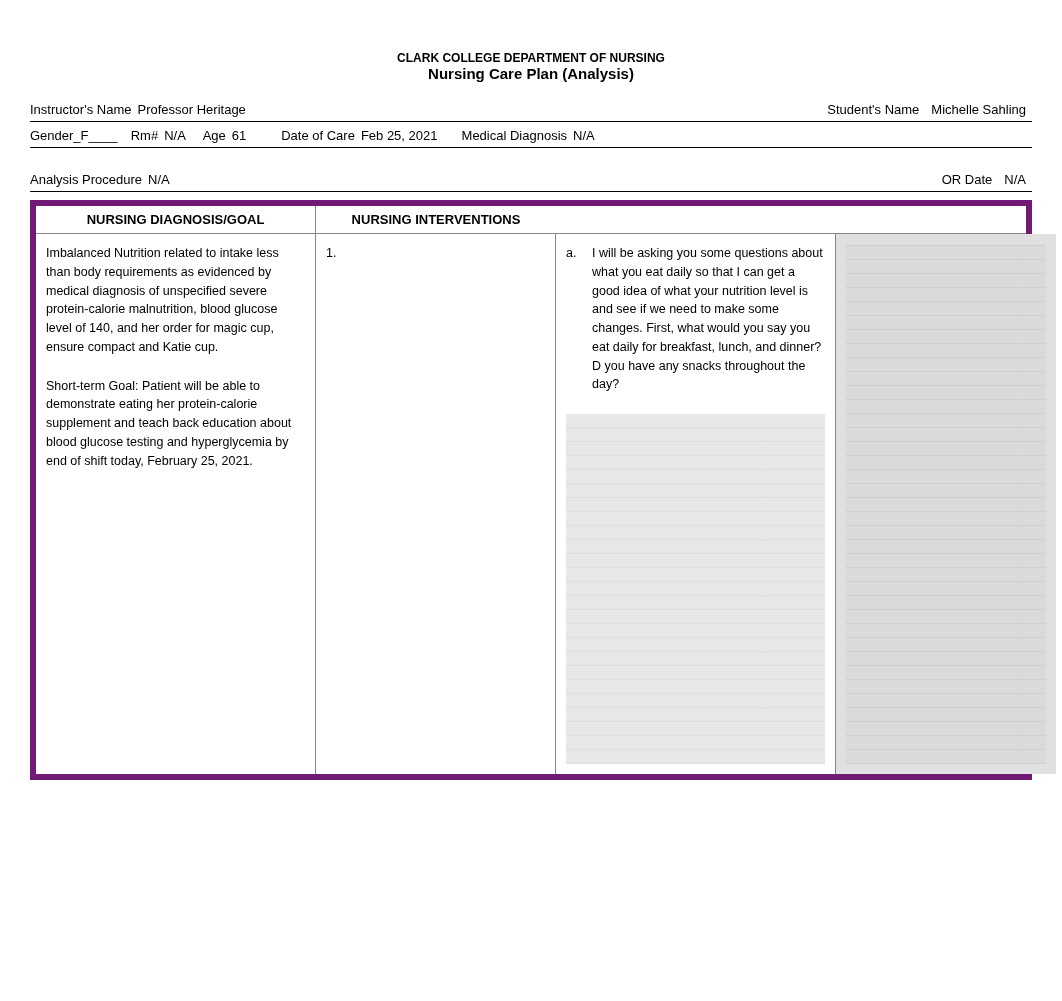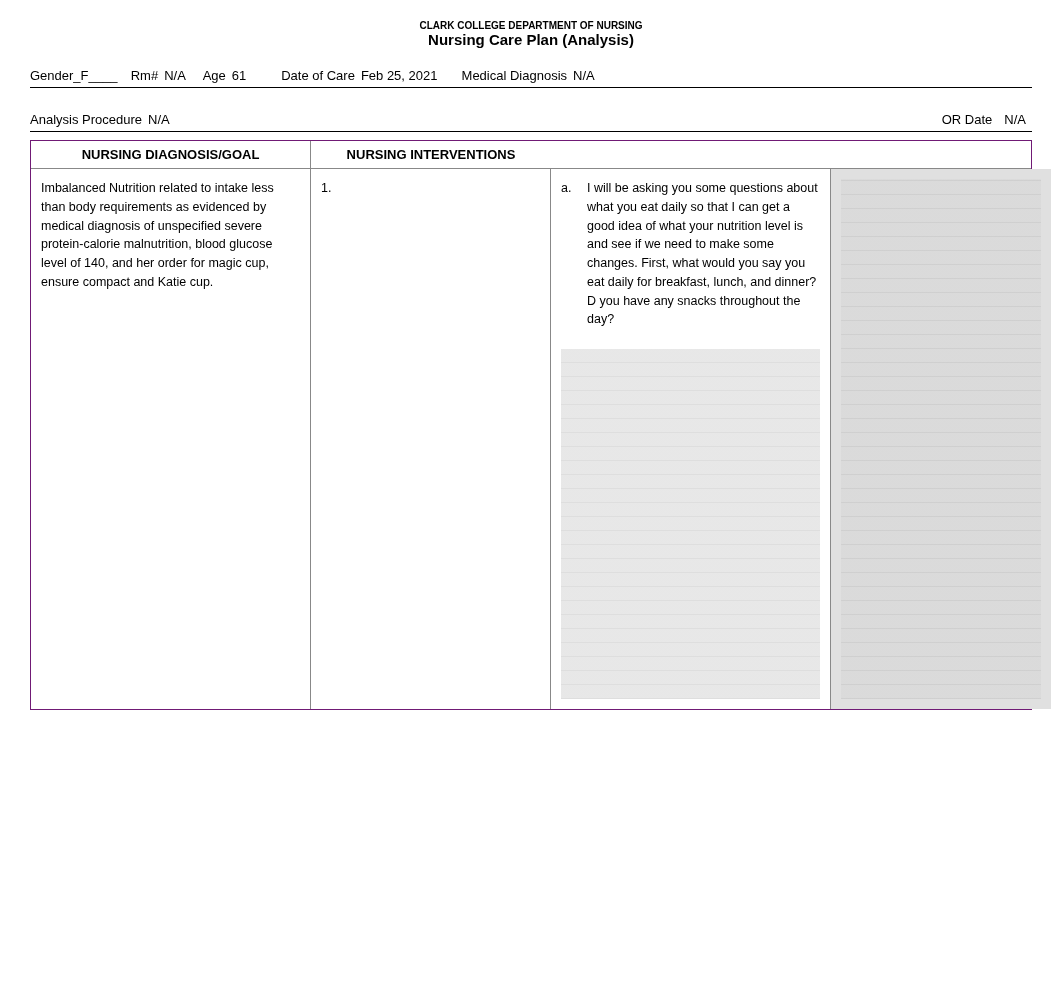--- a/index.html
+++ b/index.html
@@ -20,22 +20,23 @@
     .page-container {
       padding: 20px 30px;
     }
 
     .header {
       text-align: center;
       margin-bottom: 16px;
     }
 
     .header-title {
-      font-size: 10px;
+      font-size: 12px;
       font-weight: bold;
+      margin-top: 31px;
     }
 
     .header-subtitle {
       font-size: 15px;
       font-weight: bold;
     }
 
     .info-row {
       display: flex;
       align-items: center;
@@ -69,21 +70,21 @@
 
     .info-row-2 {
       margin-bottom: 20px;
     }
 
     .info-row-3 {
       margin-bottom: 8px;
     }
 
     .table-container {
-      border: 1px solid #701a75;
+      border: 6px solid #701a75;
       margin-top: 8px;
     }
 
     .table-header {
       display: grid;
       grid-template-columns: 280px 240px 280px 220px;
       border-bottom: 1px solid #888;
     }
 
     .col-header {
@@ -189,20 +190,28 @@
 </head>
 <body>
 
 <div class="page-container">
 
   <div class="header">
     <div class="header-title">CLARK COLLEGE DEPARTMENT OF NURSING</div>
     <div class="header-subtitle">Nursing Care Plan (Analysis)</div>
   </div>
 
+  <div class="info-row info-row-1">
+    <span class="info-label">Instructor's Name</span>
+    <span class="info-value">Professor Heritage</span>
+    <div class="info-row-right">
+      <span class="info-label">Student's Name</span>
+      <span class="info-value">Michelle Sahling</span>
+    </div>
+  </div>
 
   <div class="info-row info-row-2">
     <span class="info-label">Gender_F____</span>
     &nbsp;&nbsp;
     <span class="info-label">Rm#</span>
     <span class="info-value">N/A</span>
     &nbsp;&nbsp;&nbsp;
     <span class="info-label">Age</span>
     <span class="info-value">61</span>
     &nbsp;&nbsp;&nbsp;&nbsp;&nbsp;&nbsp;&nbsp;&nbsp;
@@ -226,20 +235,24 @@
 
     <div class="table-header">
       <div class="col-header">NURSING DIAGNOSIS/GOAL</div>
       <div class="col-header">NURSING INTERVENTIONS</div>
     </div>
 
     <div class="table-body">
 
       <div class="table-cell diagnosis-cell">
         <div>Imbalanced Nutrition related to intake less than body requirements as evidenced by medical diagnosis of unspecified severe protein-calorie malnutrition, blood glucose level of 140, and her order for magic cup, ensure compact and Katie cup.</div>
+        <div class="short-term-goal">
+          <span>Short-term Goal:</span>
+          <span>Patient will be able to demonstrate eating her protein-calorie supplement and teach back education about blood glucose testing and hyperglycemia by end of shift today, February 25, 2021.</span>
+        </div>
       </div>
 
       <div class="table-cell">
         <ol class="interventions-list">
           <li>
             <span class="list-number">1.</span>
           </li>
         </ol>
       </div>
 

